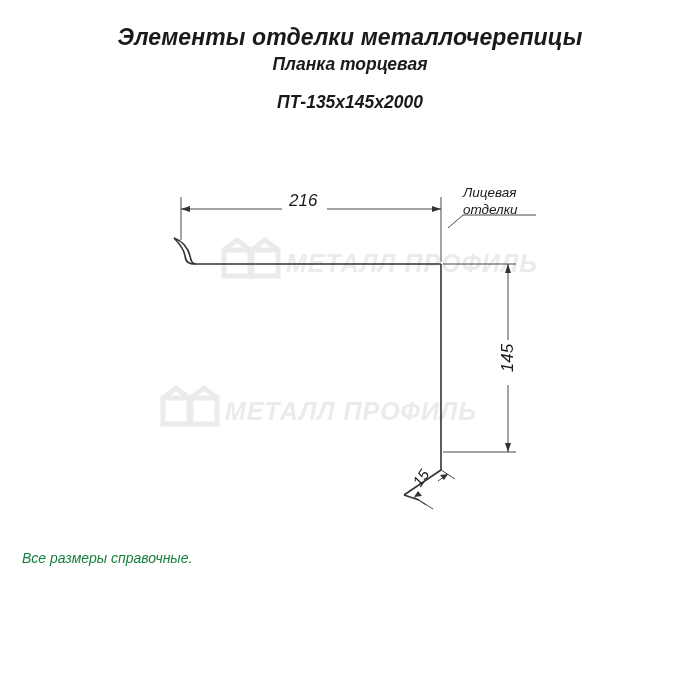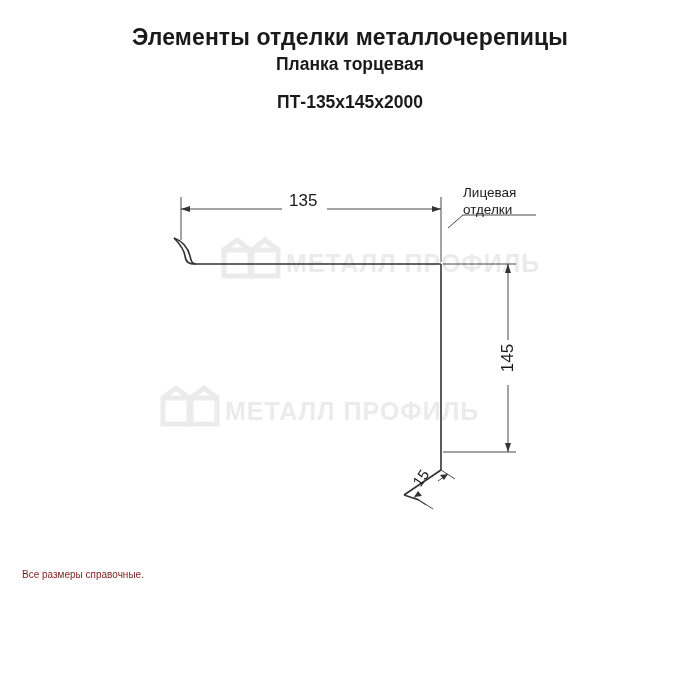--- a/index.html
+++ b/index.html
@@ -12,20 +12,21 @@
     background: #ffffff;
     font-family: "Liberation Sans", sans-serif;
     color: #1a1a1a;
     position: relative;
     overflow: hidden;
   }
   .page {
     position: relative;
     width: 700px;
     height: 588px;
+    font-style: italic;
   }
   .title-block {
     position: absolute;
     top: 22px;
     left: 0;
     width: 700px;
     text-align: center;
   }
   .main-title {
     font-size: 23px;
@@ -47,24 +48,24 @@
   .drawing {
     position: absolute;
     top: 0;
     left: 0;
     width: 700px;
     height: 700px;
   }
   .footer {
     position: absolute;
     left: 22px;
-    bottom: 4px;
-    font-size: 10px;
+    bottom: 21px;
+    font-size: 14px;
     line-height: 18px;
-    color: #7f1d1d;
+    color: #15803d;
   }
   .label {
     position: absolute;
     font-size: 16px;
     color: #1a1a1a;
     white-space: nowrap;
   }
   .label-135 { left: 289px; top: 191px; font-size: 17px; }
   .label-145 {
     left: 494px;
@@ -159,21 +160,21 @@
       <path d="M448 474 l-8 1 l4 5 z" fill="#333333" stroke="none"></path>
       <path d="M414 497 l8 -1 l-4 -5 z" fill="#333333" stroke="none"></path>
     </g>
 
     <g stroke="#333333" stroke-width="0.9" fill="none">
       <line x1="463" y1="215" x2="448" y2="228"></line>
       <line x1="463" y1="215" x2="536" y2="215"></line>
     </g>
   </svg>
 
-  <div class="label label-135">135</div>
+  <div class="label label-135">216</div>
   <div class="label label-145">145</div>
   <div class="label label-15">15</div>
 
   <div class="label label-face">
     <div>Лицевая</div>
     <div>отделки</div>
   </div>
 
   <div class="footer">
     <div>Все размеры справочные.</div>

